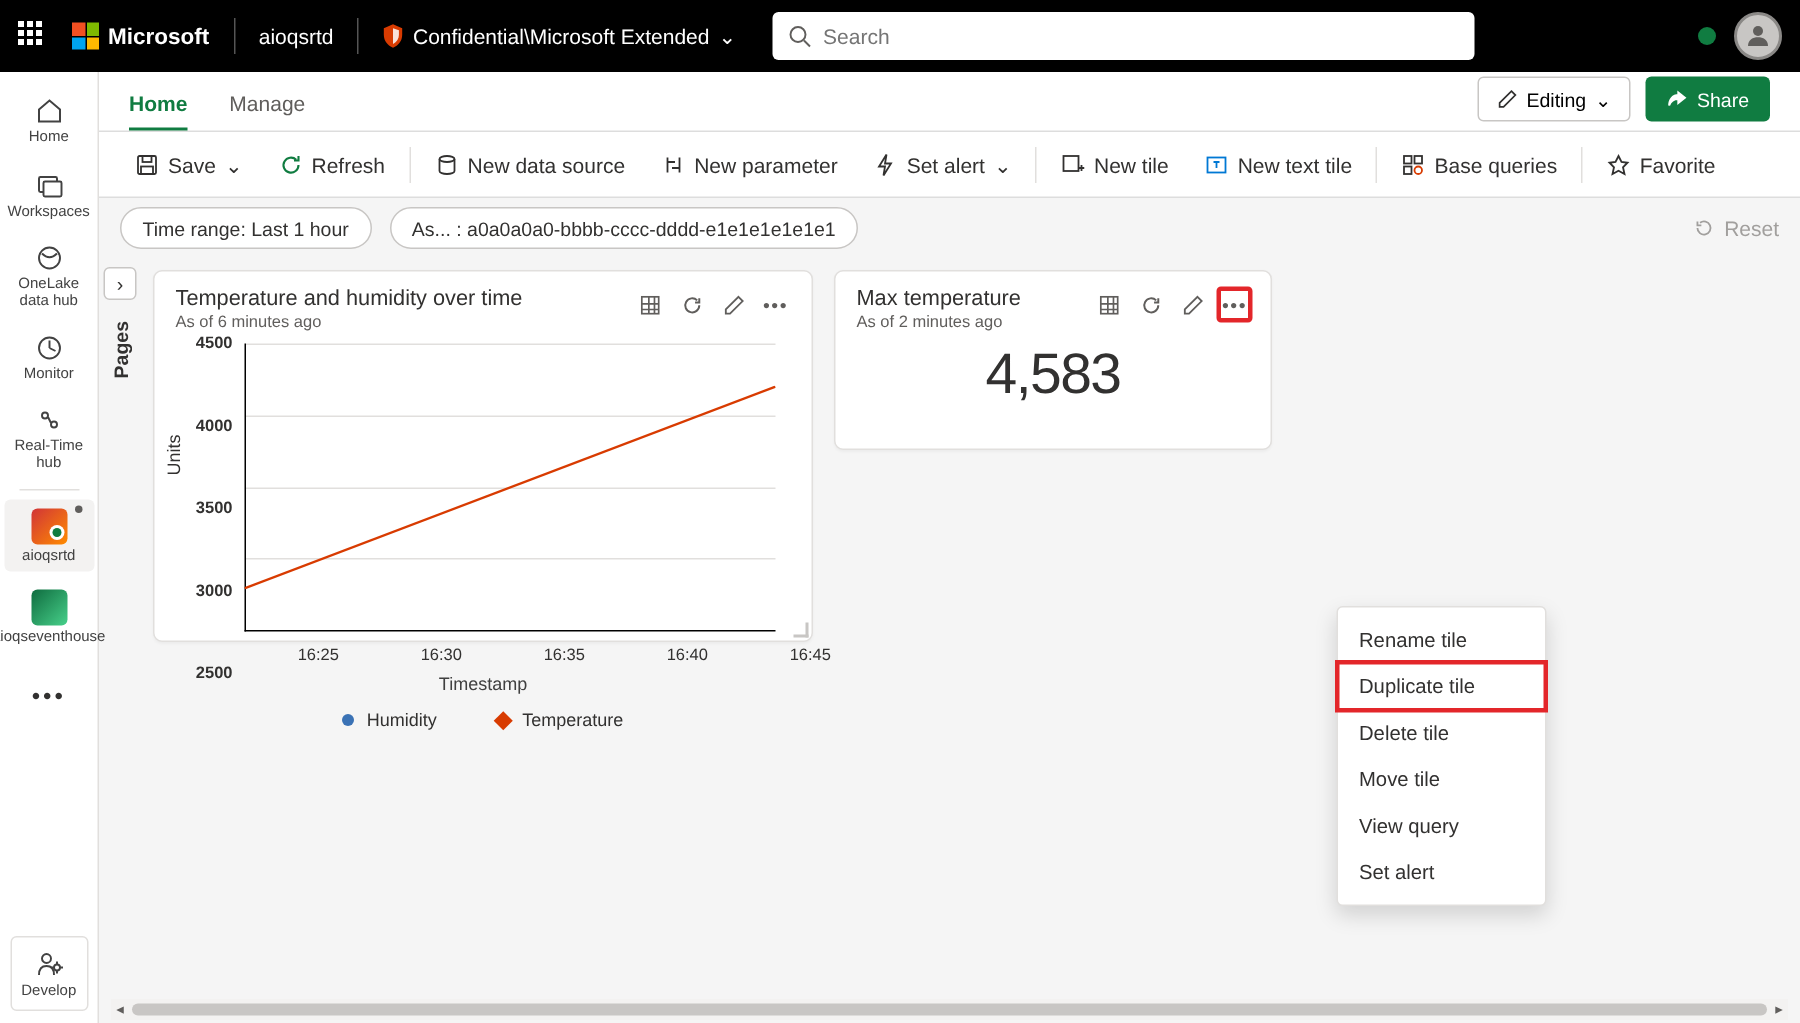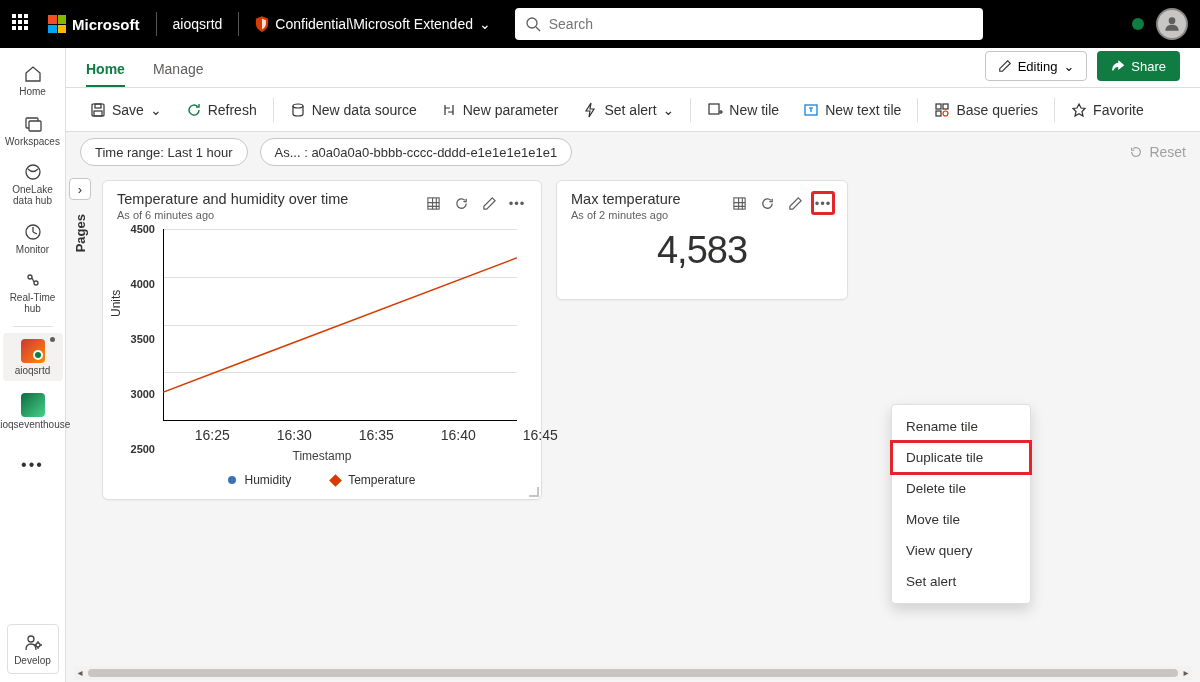--- a/index.html
+++ b/index.html
@@ -62,36 +62,36 @@
 .reset-btn { margin-left: auto; color: #a19f9d; display: flex; align-items: center; gap: 6px; font-size: 14px; }
 
 
 .canvaswrap { flex: 1; display: flex; position: relative; }
 .pagestrip { width: 28px; display: flex; flex-direction: column; align-items: center; padding-top: 6px; gap: 8px; }
 .pagestrip-toggle { width: 22px; height: 22px; display: flex; align-items: center; justify-content: center; border: 1px solid #c8c6c4; border-radius: 4px; background: #fff; cursor: pointer; }
 .pages-label { writing-mode: vertical-rl; transform: rotate(180deg); font-size: 13px; font-weight: 600; color: #323130; margin-top: 6px; }
 .canvas { flex: 1; padding: 8px; display: flex; gap: 14px; align-items: flex-start; overflow: auto; }
 
 .tile { background: #fff; border: 1px solid #e1dfdd; border-radius: 6px; box-shadow: 0 1px 2px rgba(0,0,0,0.04); position: relative; }
-.tile1 { width: 440px; height: 320px; }
+.tile1 { width: 440px; height: 248px; }
 .tile2 { width: 292px; height: 120px; }
 .tile-header { display: flex; align-items: flex-start; padding: 10px 12px 0 14px; }
 .tile-title { font-size: 14.5px; font-weight: 400; color: #323130; }
 .tile-sub { font-size: 11px; color: #605e5c; margin-top: 2px; }
 .tile-actions { margin-left: auto; display: flex; gap: 4px; }
 .tile-act { width: 24px; height: 24px; display: flex; align-items: center; justify-content: center; border-radius: 4px; cursor: pointer; color: #605e5c;}
 .tile-act.more-highlighted { border: 3px solid #e3262a; border-radius: 3px; }
 .tile-body { padding: 4px 14px 8px 14px; height: calc(100% - 44px); position: relative; }
 
 
 .chart { position: relative; height: 220px; margin-top: 4px; }
 .chart-area { position: absolute; left: 46px; right: 10px; top: 0; bottom: 28px; border-left: 1px solid #000; border-bottom: 1px solid #000; }
 .grid-h { position: absolute; left: 0; right: 0; height: 1px; background: #e1dfdd; }
 .ytick { position: absolute; left: 0; width: 44px; text-align: right; font-size: 11px; color: #323130; transform: translateY(-50%); padding-right: 6px; font-weight: bold;}
-.xlbl { position: absolute; bottom: 6px; transform: translateX(-50%); font-size: 14px; }
+.xlbl { position: absolute; bottom: 6px; transform: translateX(-50%); font-size: 11px; }
 .xaxis-title { text-align: center; font-size: 12px; color: #404040; margin-top: 0px; }
 .yaxis-title { position: absolute; left: -8px; top: 40%; transform: rotate(-90deg); transform-origin: left top; font-size: 12px; }
 .chart-line { position: absolute; left: 46px; right: 10px; top: 0; bottom: 28px; }
 .chart-line svg { width: 100%; height: 100%; }
 .legend { display: flex; justify-content: center; gap: 40px; margin-top: 10px; font-size: 12px; }
 .legend-item { display: flex; align-items: center; gap: 8px; }
 .legend-dot { width: 8px; height: 8px; border-radius: 50%; }
 .legend-diamond { width: 9px; height: 9px; transform: rotate(45deg); }
 .resize-corner { position: absolute; right: 2px; bottom: 2px; width: 10px; height: 10px; border-right: 2px solid #c8c6c4; border-bottom: 2px solid #c8c6c4; }
 

